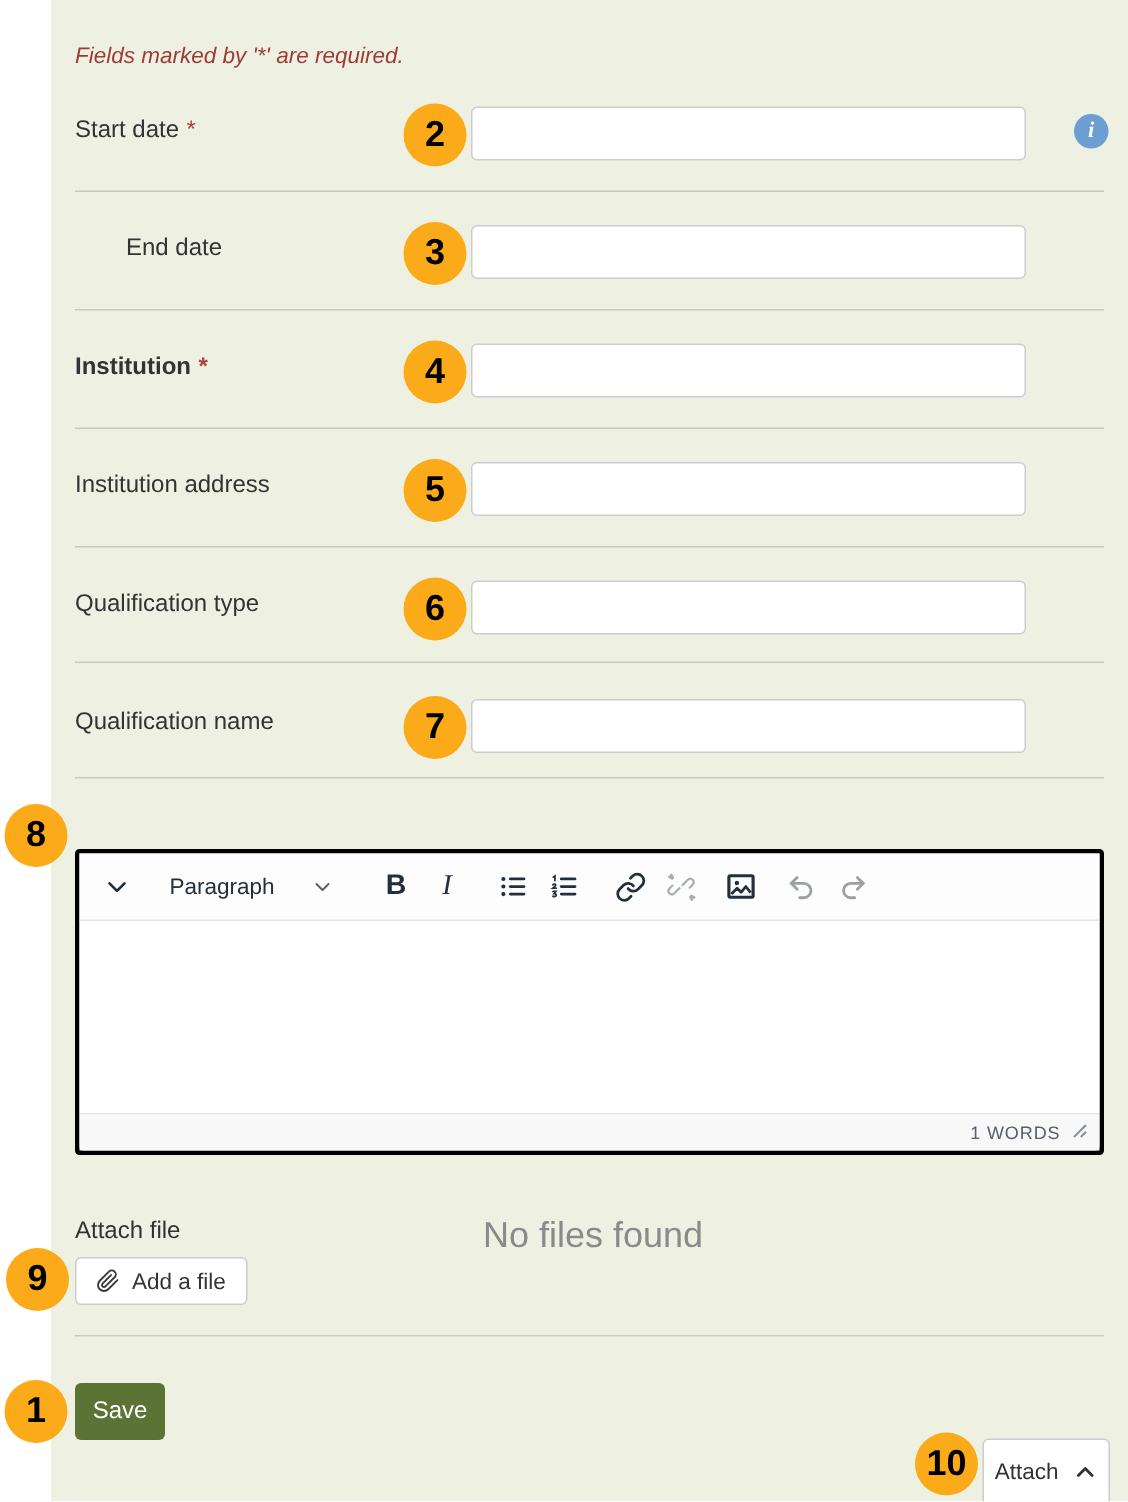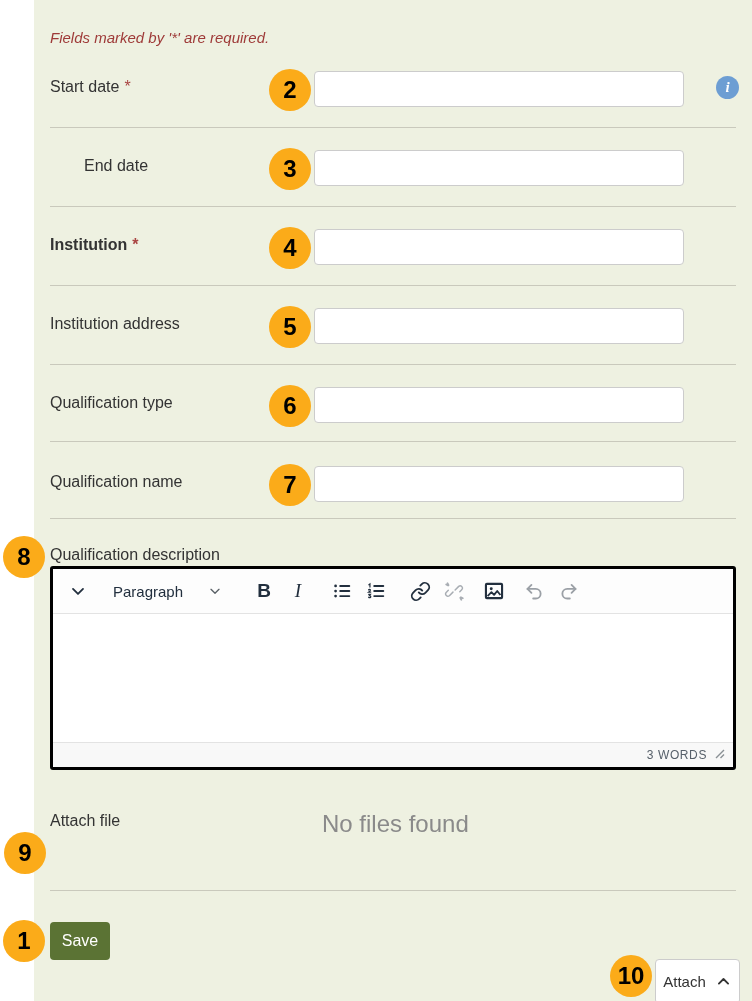--- a/index.html
+++ b/index.html
@@ -92,21 +92,20 @@
   <div class="field-label" style="top:394px;">Qualification type</div>
   <div class="badge" style="left:269px; top:385px;">6</div>
   <input class="text-input" style="top: 387px;" type="text" value="">
   <div class="sep" style="top:441px;"></div>
 
   <div class="field-label" style="top:473px;">Qualification name</div>
   <div class="badge" style="left:269px; top:464px;">7</div>
   <input class="text-input" style="top: 466px;" type="text" value="">
   <div class="sep" style="top:518px;"></div>
 
-  <div class="field-label" style="top:546px;">Qualification description</div>
   <div class="badge" style="left:3px; top:536px;">8</div>
 
   <div class="editor">
     <div class="editor-toolbar">
       <div class="tb-btn">
         <svg width="20" height="20" viewBox="0 0 24 24" fill="none" stroke="#222f3e" stroke-width="2.2" stroke-linecap="round" stroke-linejoin="round">
             <path d="M6 9.5l6 6 6-6"></path>
           </svg>
       </div>
       <div class="para-dd">
@@ -177,32 +176,38 @@
       </div>
       <div class="tb-btn">
         <svg width="21" height="21" viewBox="0 0 24 24" fill="none" stroke="#9ba0a6" stroke-width="2.1" stroke-linecap="round" stroke-linejoin="round">
             <path d="M15.5 4.5L20 9l-4.5 4.5"></path>
             <path d="M20 9h-9.5a5.5 5.5 0 000 11h3"></path>
           </svg>
       </div>
     </div>
     <div class="editor-body"></div>
     <div class="editor-status">
-      <span class="word-count">3 WORDS</span>
+      <span class="word-count">1 WORDS</span>
       <span class="resize-handle">
         <svg width="11" height="11" viewBox="0 0 11 11" stroke="#8a9095" stroke-width="1.4">
             <path d="M10 2L2 10M10 6.5L6.5 10"></path>
           </svg>
       </span>
     </div>
   </div>
 
   <div class="field-label" style="top:812px;">Attach file</div>
   <div class="attach-empty">No files found</div>
   <div class="badge" style="left:4px; top:832px;">9</div>
+  <button class="add-file-btn">
+    <svg width="16" height="16" viewBox="0 0 24 24" fill="none" stroke="#3a3a3a" stroke-width="1.9" stroke-linecap="round" stroke-linejoin="round">
+        <path d="M21.44 11.05l-9.19 9.19a6 6 0 01-8.49-8.49l9.19-9.19a4 4 0 015.66 5.66l-9.2 9.19a2 2 0 01-2.83-2.83l8.49-8.48"></path>
+      </svg>
+    <span>Add a file</span>
+  </button>
   <div class="sep" style="top:890px;"></div>
 
   <div class="badge" style="left:3px; top:920px;">1</div>
   <button class="save-btn">Save</button>
 
   <div class="badge" style="left:610px; top:955px;">10</div>
   <div class="cancel-btn">
     <span>Attach</span>
     <svg width="17" height="17" viewBox="0 0 24 24" fill="none" stroke="#333" stroke-width="2.6" stroke-linecap="round" stroke-linejoin="round">
         <path d="M5.5 15l6.5-6.5L18.5 15"></path>

